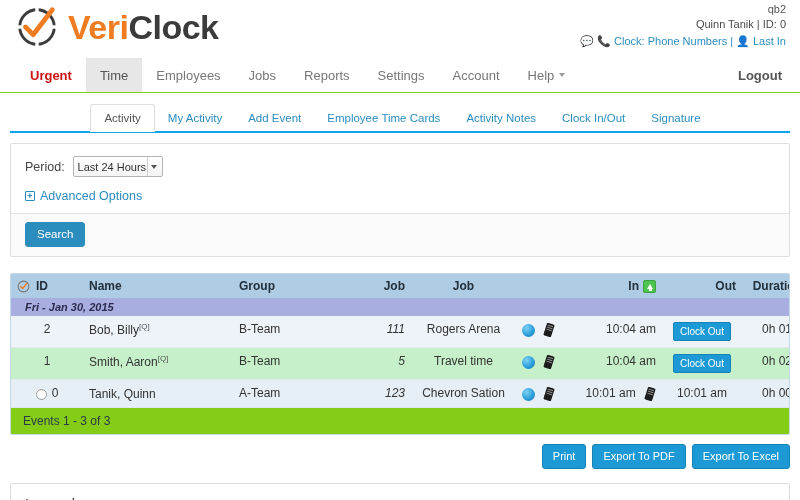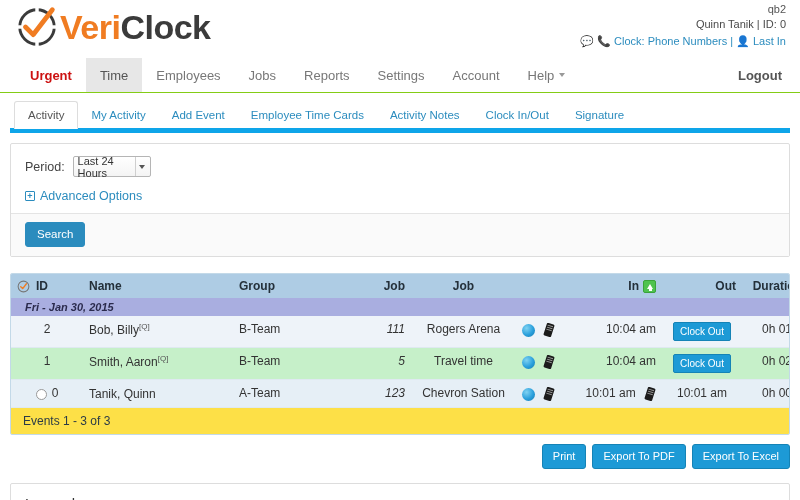--- a/index.html
+++ b/index.html
@@ -13,21 +13,21 @@
   .page { width: 800px; height: 500px; position: relative; background:#fff; }
 
   
   .masthead {
     position: relative;
     height: 58px;
     padding: 0 14px;
   }
   .logo-wrap {
     position: absolute; left: 14px; top: 4px;
-    display: flex; align-items: center; gap: 0;
+    display: flex; align-items: center; gap: 8px;
   }
   .logo-mark { width: 46px; height: 46px; display:block; }
   .logo-text { font-size: 34px; font-weight: bold; letter-spacing: -0.5px; line-height: 46px; }
   .logo-veri { color: #f07c22; }
   .logo-clock { color: #3b3b3b; }
 
   .acct-block {
     position: absolute; right: 14px; top: 2px;
     text-align: right;
     font-size: 11px;
@@ -64,24 +64,25 @@
     font-size: 13px; color:#555; font-weight: bold; cursor:pointer;
   }
   .caret { display:inline-block; margin-left:5px; border-left:3.5px solid transparent;
            border-right:3.5px solid transparent; border-top:4px solid #999; }
 
   
   .subtabs {
     position: relative;
     margin: 12px 10px 0 10px;
     height: 28px;
-    border-bottom: 5px solid #0ea5e9;
+    border-bottom: 2px solid #0ea5e9;
     display: flex;
     align-items: flex-end;
     padding-left: 4px;
+    justify-content: center;
   }
   .subtab {
     font-size: 11.5px;
     color: #2b8cbe;
     padding: 6px 13px;
     cursor: pointer;
     line-height: 14px;
     white-space: nowrap;
   }
   .subtab.active {
@@ -97,21 +98,21 @@
   .panel {
     margin: 10px 10px 0 10px;
     border: 1px solid #ddd;
     background: #fff;
     border-radius: 2px;
   }
   .panel-body { padding: 12px 14px 10px 14px; }
   .period-row { display:flex; align-items:center; gap:8px; }
   .period-label { font-size: 12.5px; color:#444; }
   .select-box {
-    width: 78px; height: 21px;
+    width: 90px; height: 21px;
     border: 1px solid #b5b5b5;
     background: linear-gradient(#ffffff,#f4f4f4);
     border-radius: 2px;
     font-size: 11px; color:#333;
     display:flex; align-items:center;
     padding: 0 4px;
     position: relative;
     cursor: pointer;
   }
   .select-box .sel-val { flex:1; }
@@ -236,21 +237,21 @@
     display:inline-block; width:11px; height:11px; border:1.5px solid #999;
     border-radius:50%; vertical-align:middle; margin-right:5px; background:#fff;
   }
   .clockout-btn {
     display:inline-block;
     background:#1d9ad6; border:1px solid #1583b6; color:#fff;
     font-size:10px; line-height:11px; padding:3px 6px; border-radius:2px;
     cursor:pointer;
   }
   .foot-count {
-    background: #fde047;
+    background: #84cc16;
     font-size: 12px;
     color:#2b3b47;
     padding: 6px 12px;
   }
 
   .exports {
     margin: 9px 10px 0 0;
     display:flex; justify-content:flex-end; gap:6px;
   }
   .exp-btn {

